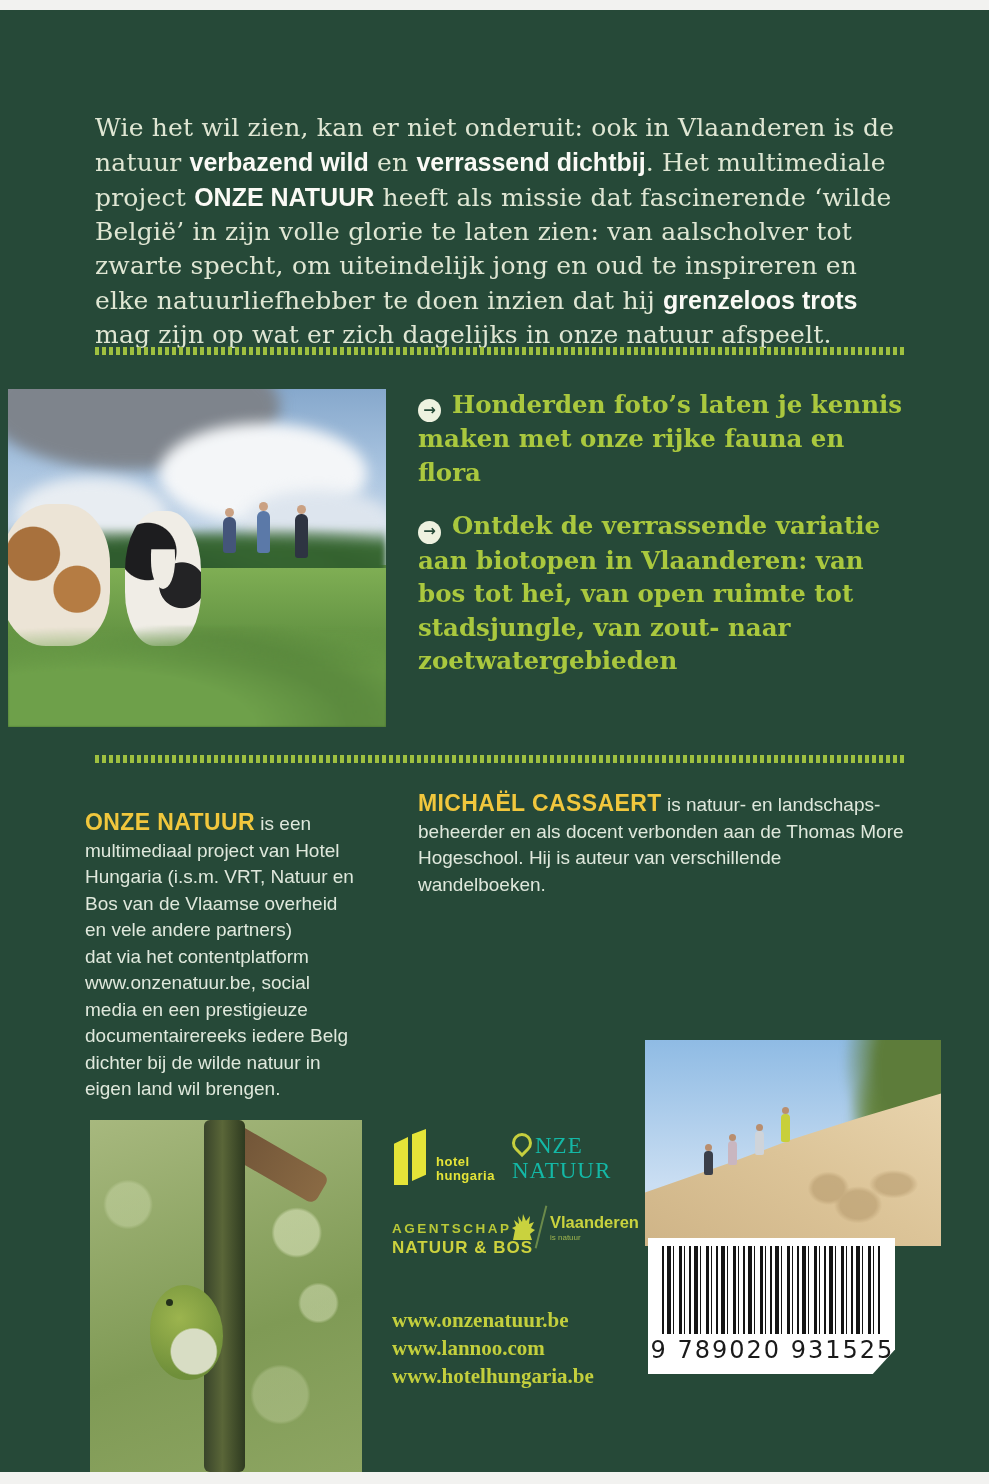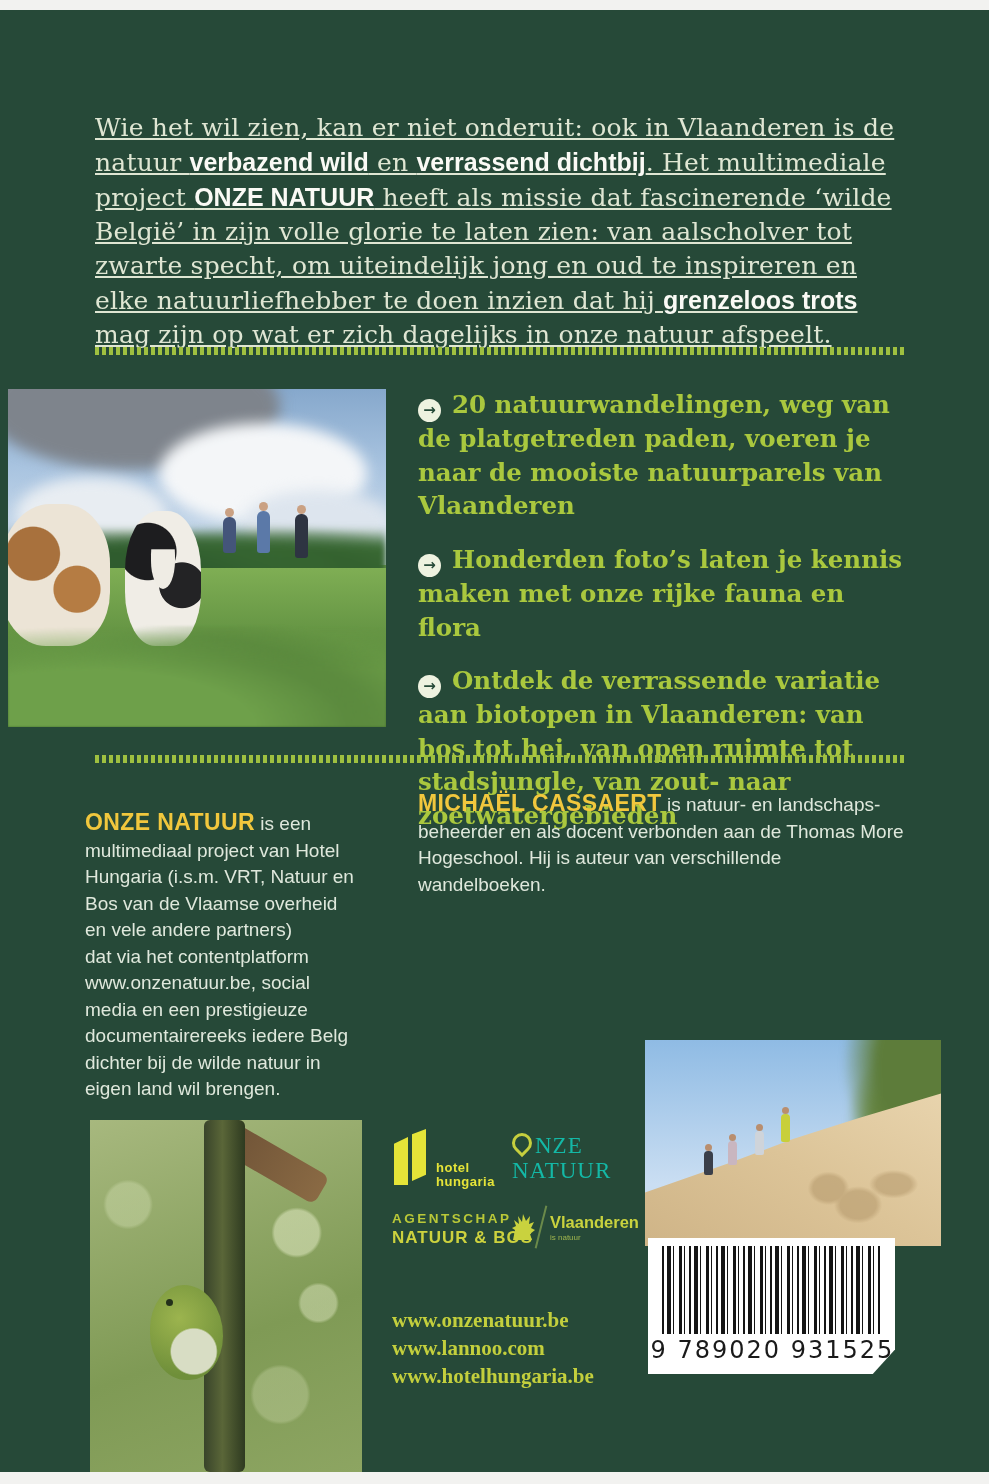--- a/index.html
+++ b/index.html
@@ -4,21 +4,21 @@
 <style>
   html,body{margin:0;padding:0;}
   body{width:989px;height:1484px;background:#f2f2f0;position:relative;
        font-family:"Liberation Sans",sans-serif;overflow:hidden;}
   .cover{position:absolute;left:0;top:10px;width:989px;height:1462px;
          background:#264938;overflow:hidden;}
 
   
   .intro{position:absolute;left:95px;top:76px;width:818px;
          font-family:"DejaVu Serif",serif;font-size:25px;line-height:34px;
-         color:#dfe6d3;letter-spacing:.2px;text-decoration:underline;}
+         color:#dfe6d3;letter-spacing:.2px;}
   .intro .seg-b{font-family:"Liberation Sans",sans-serif;font-weight:bold;
                 color:#fafaf5;letter-spacing:0;}
 
   
   .divider{position:absolute;height:8px;left:95px;width:812px;
            background:repeating-linear-gradient(90deg,#9fc040 0 4px,transparent 4px 7px);}
   .divider.d1{top:337px;}
   .divider.d2{top:745px;}
 
   
@@ -38,29 +38,29 @@
                font-size:19px;line-height:26.5px;color:#dfe8dc;}
   .about-right p{margin:0 0 26px 0;}
 
   
   .logos-row1{position:absolute;left:392px;top:1113px;width:250px;height:80px;}
   .hh-mark{position:absolute;left:0;top:6px;width:38px;height:58px;}
   .hh-bar{position:absolute;background:#e5e438;}
   .hh-bar.b1{left:2px;top:8px;width:14px;height:48px;clip-path:polygon(0 14%,100% 0,100% 100%,0 100%);}
   .hh-bar.b2{left:20px;top:0;width:14px;height:52px;clip-path:polygon(0 10%,100% 0,100% 88%,0 100%);}
   .hh-text{position:absolute;left:44px;top:32px;font-weight:bold;font-size:13px;
-           line-height:14px;color:#e5e438;letter-spacing:.5px;margin-top:6px;}
+           line-height:14px;color:#e5e438;letter-spacing:.5px;}
   .on-logo{position:absolute;left:120px;top:10px;font-family:Liberation Serif, serif;
            font-size:23px;line-height:25px;color:#14b8a6;letter-spacing:1px;}
   .leafO{display:inline-block;width:14px;height:14px;border:3.5px solid #c6cf3e;
          border-radius:50% 50% 50% 0;transform:rotate(-45deg);margin-right:3px;}
 
   .logos-row2{position:absolute;left:392px;top:1195px;width:260px;height:60px;}
   .anb{position:absolute;left:0;top:6px;}
-  .anb .l1{font-size:13.5px;letter-spacing:2.5px;color:#b9c838;font-weight:bold;}
+  .anb .l1{font-size:13.5px;letter-spacing:2.5px;color:#b9c838;font-weight:bold;margin-top:10px;}
   .anb .l2{font-size:17px;font-weight:bold;color:#cdd23e;letter-spacing:1px;margin-top:2px;}
   .vl{position:absolute;left:118px;top:0;display:flex;align-items:center;}
   .vl-sep{width:2px;height:44px;background:#6b8a4a;transform:rotate(14deg);margin:0 8px 0 4px;}
   .vl-text .name{font-size:16.5px;font-weight:bold;color:#c9d23e;}
   .vl-text .tag{font-size:8px;color:#9fb54e;margin-top:1px;}
 
   
   .urls{position:absolute;left:392px;top:1296px;font-family:Liberation Serif, serif;
         font-weight:bold;font-size:21px;line-height:28px;color:#c3cf3d;}
 
@@ -180,21 +180,20 @@
     <div class="m-grass" data-interactable="false"></div>
     <div class="cow cow1" data-interactable="false"></div>
     <div class="cow cow2" data-interactable="false"></div>
     <div class="person p1" data-interactable="false"></div>
     <div class="person p2" data-interactable="false"></div>
     <div class="person p3" data-interactable="false"></div>
     <div class="m-blades" data-interactable="false"></div>
   </div>
 
   <div class="bullets" data-interactable="false">
-    <p class="bullet" data-interactable="false"><span class="bicon" data-interactable="false">→</span><span data-interactable="false">20 natuurwandelingen, weg van de platgetreden paden, voeren je naar de mooiste natuurparels van Vlaanderen</span></p>
     <p class="bullet" data-interactable="false"><span class="bicon" data-interactable="false">→</span><span data-interactable="false">Honderden foto’s laten je kennis maken met onze rijke fauna en flora</span></p>
     <p class="bullet" data-interactable="false"><span class="bicon" data-interactable="false">→</span><span data-interactable="false">Ontdek de verrassende variatie aan biotopen in Vlaanderen: van bos tot hei, van open ruimte tot stadsjungle, van zout- naar zoetwatergebieden</span></p>
   </div>
 
   <div class="divider d2" data-interactable="false"></div>
 
   <p class="about-left" data-interactable="false"><span class="gold" data-interactable="false">ONZE NATUUR</span><span data-interactable="false"> is een
 multimediaal project van Hotel
 Hungaria (i.s.m. VRT, Natuur en
 Bos van de Vlaamse overheid

